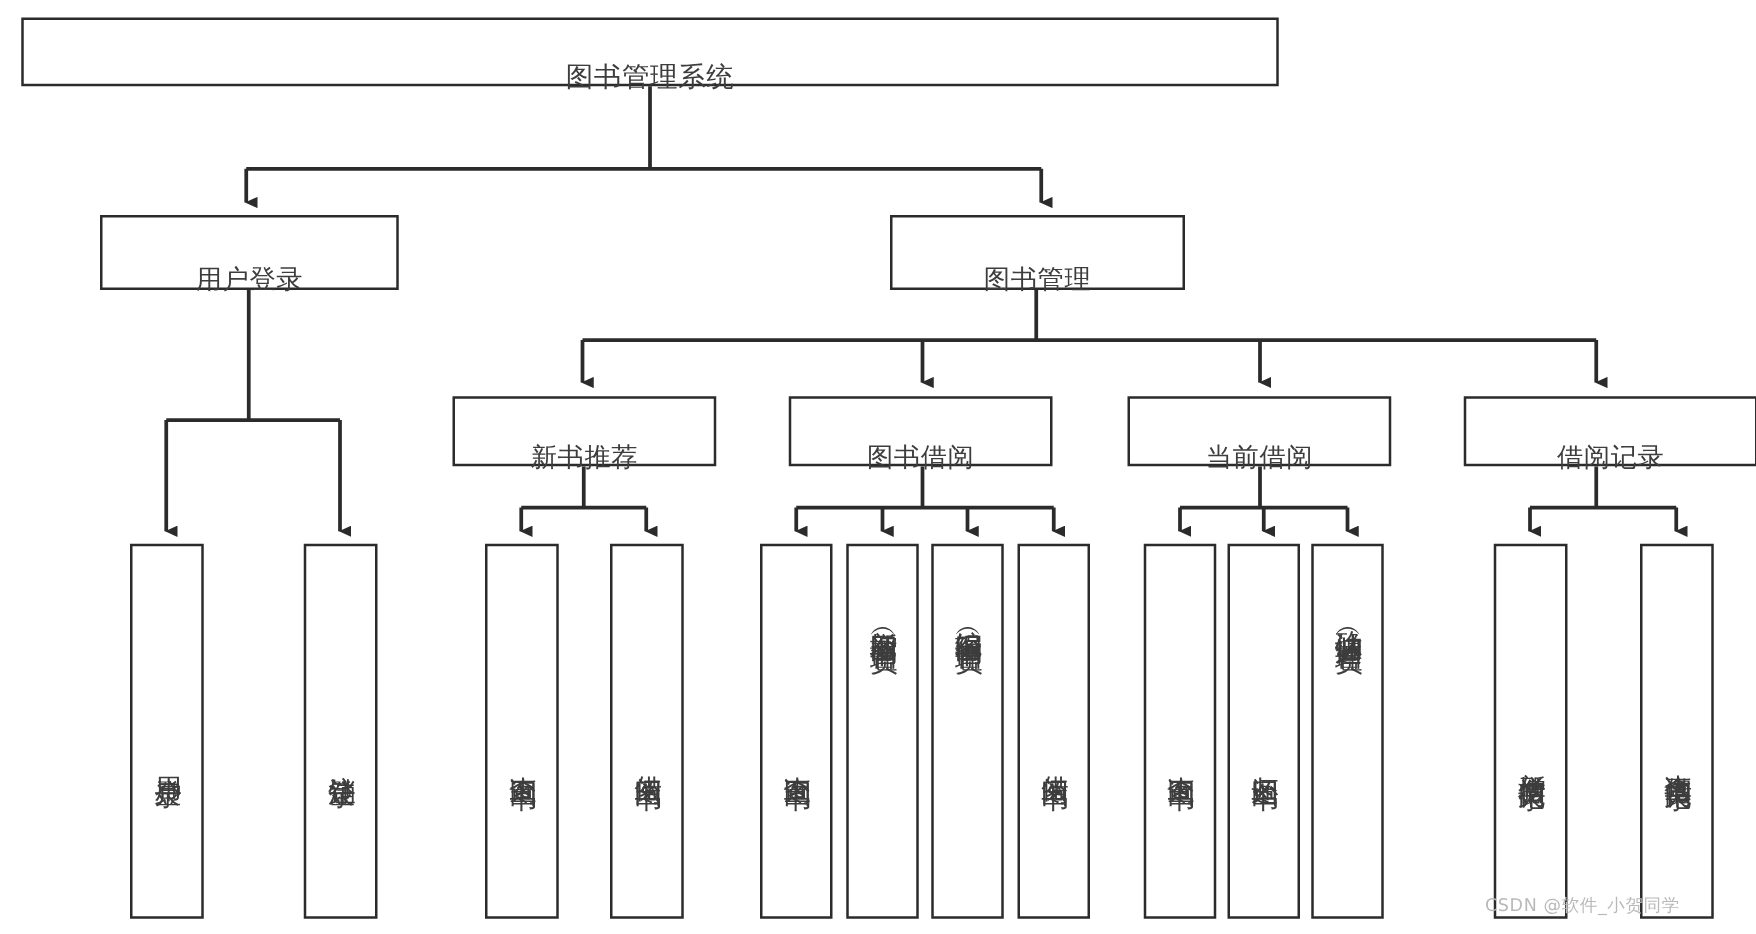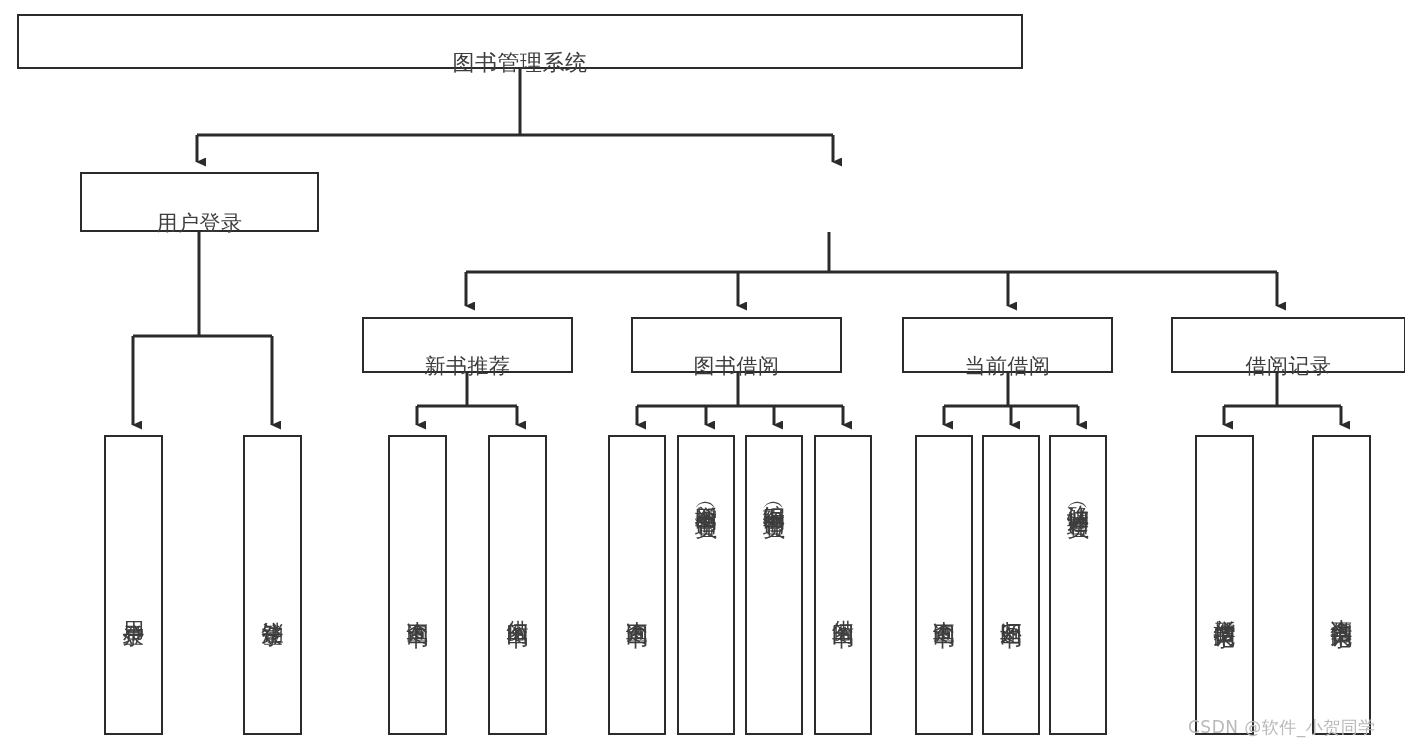--- a/index.html
+++ b/index.html
@@ -65,21 +65,21 @@
     writing-mode: vertical-rl;
     text-orientation: upright;
     font-size: 22px;
     line-height: 1.0;
     letter-spacing: 2px;
   }
   #watermark {
     position: absolute;
     left: 1188px;
     top: 716px;
-    font-size: 17px;
+    font-size: 14px;
     color: #b9b9b9;
     letter-spacing: 0.5px;
     z-index: 5;
     white-space: pre;
   }
 </style>
 </head>
 <body>
 
 <div id="diagram-root">
@@ -134,20 +134,23 @@
     </g>
   </svg>
 
   <div class="node root horiz" style="left:17px; top:14px; width:1006px; height:55px;">
     <span class="node-label">图书管理系统</span>
   </div>
 
   <div class="node horiz" style="left:80px; top:172px; width:239px; height:60px;">
     <span class="node-label">用户登录</span>
   </div>
+  <div class="node horiz" style="left:712px; top:172px; width:236px; height:60px;">
+    <span class="node-label">图书管理</span>
+  </div>
 
   <div class="node horiz" style="left:631px; top:317px; width:211px; height:56px;">
     <span class="node-label">图书借阅</span>
   </div>
   <div class="node horiz" style="left:362px; top:317px; width:211px; height:56px;">
     <span class="node-label">新书推荐</span>
   </div>
   <div class="node horiz" style="left:902px; top:317px; width:211px; height:56px;font-family:Liberation Serif, serif;">
     <span class="node-label">当前借阅</span>
   </div>

